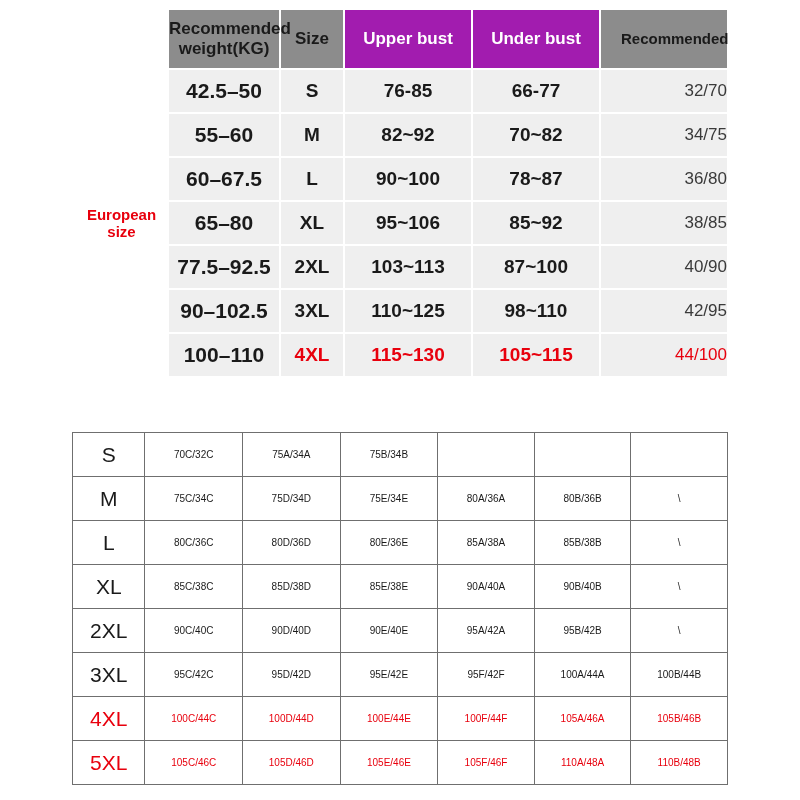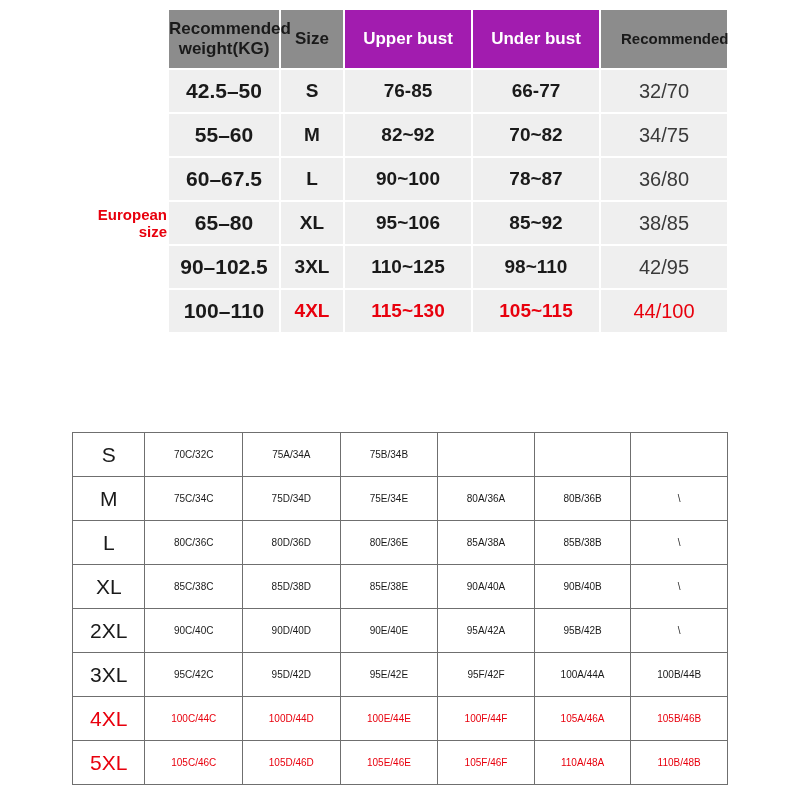--- a/index.html
+++ b/index.html
@@ -47,27 +47,27 @@
     color: #ffffff;
   }
   .t1 .hdr.small { font-size: 15px; padding-left: 20px; }
   .t1 .c-label {
     background: #ffffff;
     border: none;
     font-size: 15px;
     color: #e8000d;
     font-weight: bold;
     line-height: 1.15;
-    text-align: right;
+    text-align: center;
     padding-left: 4px;
   }
   .t1 .c-weight { font-size: 21px; }
   .t1 .c-size { font-size: 19px; }
   .t1 .c-bust { font-size: 19px; }
-  .t1 .c-rec { font-size: 20px; color: #3a3a3a; font-weight: normal; }
+  .t1 .c-rec { font-size: 17px; color: #3a3a3a; font-weight: normal; text-align: right; }
   .t1 tr.redrow td.c-size,
   .t1 tr.redrow td.c-bust,
   .t1 tr.redrow td.c-rec { color: #e8000d; }
   .t1 td.c-weight { color: #1a1a1a; }
 
   
   .t1 col.w-label { width: 96px; }
   .t1 col.w-weight { width: 112px; }
   .t1 col.w-size { width: 64px; }
   .t1 col.w-upper { width: 128px; }
@@ -154,20 +154,28 @@
 
       <tr>
         <td class="c-label">European size</td>
         <td class="c-weight">65–80</td>
         <td class="c-size">XL</td>
         <td class="c-bust">95~106</td>
         <td class="c-bust">85~92</td>
         <td class="c-rec">38/85</td>
       </tr>
 
+      <tr>
+        <td class="c-label"></td>
+        <td class="c-weight">77.5–92.5</td>
+        <td class="c-size">2XL</td>
+        <td class="c-bust">103~113</td>
+        <td class="c-bust">87~100</td>
+        <td class="c-rec">40/90</td>
+      </tr>
 
       <tr>
         <td class="c-label"></td>
         <td class="c-weight">90–102.5</td>
         <td class="c-size">3XL</td>
         <td class="c-bust">110~125</td>
         <td class="c-bust">98~110</td>
         <td class="c-rec">42/95</td>
       </tr>
 

